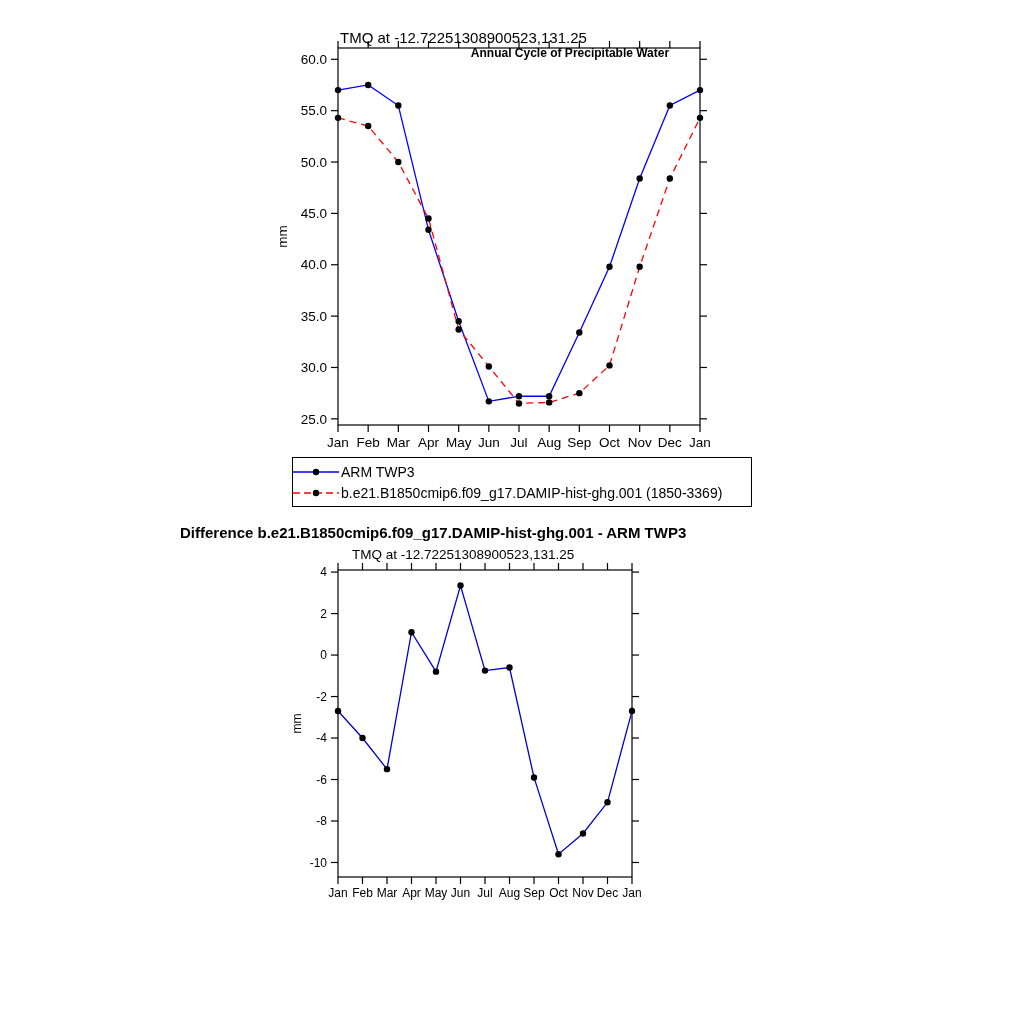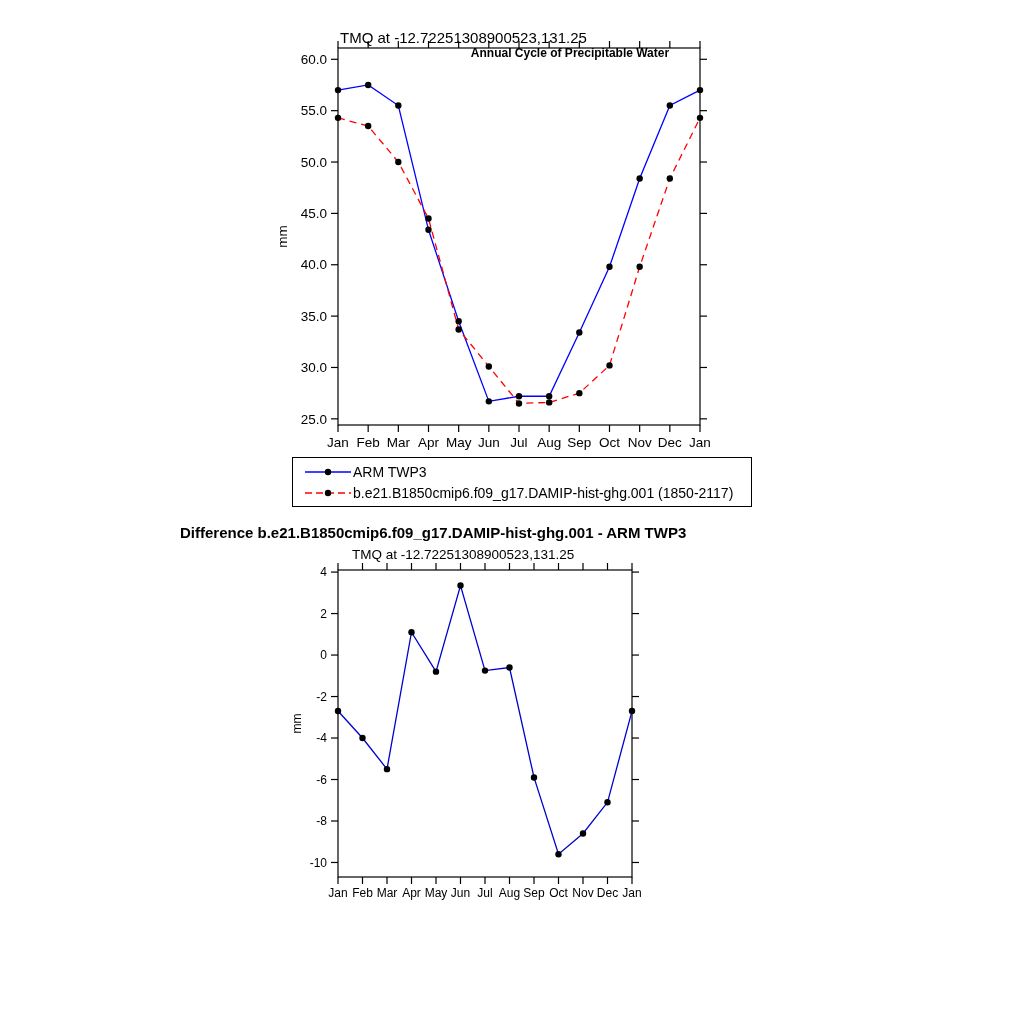--- a/index.html
+++ b/index.html
@@ -4,21 +4,21 @@
 <style>
   html,body{margin:0;padding:0;background:#ffffff;}
   #page{position:relative;width:1024px;height:1024px;background:#ffffff;overflow:hidden;
         font-family:"Liberation Sans", sans-serif;color:#000;}
   .abs{position:absolute;}
   #title1{top:5px;left:280px;width:580px;text-align:center;font-size:12px;font-weight:bold;margin-top:41px;}
   #subtitle1{top:29px;left:340px;font-size:15px;}
   #title2{top:524px;left:180px;width:620px;font-size:15px;font-weight:bold;}
   #subtitle2{top:547px;left:352px;font-size:13.5px;}
   #legend-box{top:457px;left:292px;width:460px;height:50px;border:1px solid #000;
-              box-sizing:border-box;padding:3px 0 0 12px;}
+              box-sizing:border-box;padding:3px 0 0 0;}
   .legend-row{display:flex;align-items:center;height:21px;gap:2px;}
   .legend-label{font-size:14px;white-space:nowrap;}
   #chart-svg{top:0;left:0;}
   svg text{font-family:"Liberation Sans", sans-serif;fill:#000;}
 </style>
 </head>
 <body>
 
 <div id="page">
 
@@ -206,20 +206,20 @@
         <line x1="0" y1="6" x2="46" y2="6" stroke="#0000ff" stroke-width="1.4"></line>
         <circle cx="23" cy="6" r="3.2" fill="#000"></circle>
       </svg>
       <span class="legend-label">ARM TWP3</span>
     </div>
     <div class="legend-row">
       <svg width="46" height="12">
         <line x1="0" y1="6" x2="46" y2="6" stroke="#ff0000" stroke-width="1.4" stroke-dasharray="7 4"></line>
         <circle cx="23" cy="6" r="3.2" fill="#000"></circle>
       </svg>
-      <span class="legend-label">b.e21.B1850cmip6.f09_g17.DAMIP-hist-ghg.001 (1850-2117)</span>
+      <span class="legend-label">b.e21.B1850cmip6.f09_g17.DAMIP-hist-ghg.001 (1850-3369)</span>
     </div>
   </div>
 
   <div id="title2" class="abs">Difference b.e21.B1850cmip6.f09_g17.DAMIP-hist-ghg.001 - ARM TWP3</div>
   <div id="subtitle2" class="abs">TMQ at -12.72251308900523,131.25</div>
 
 </div>
 
 </body></html>

